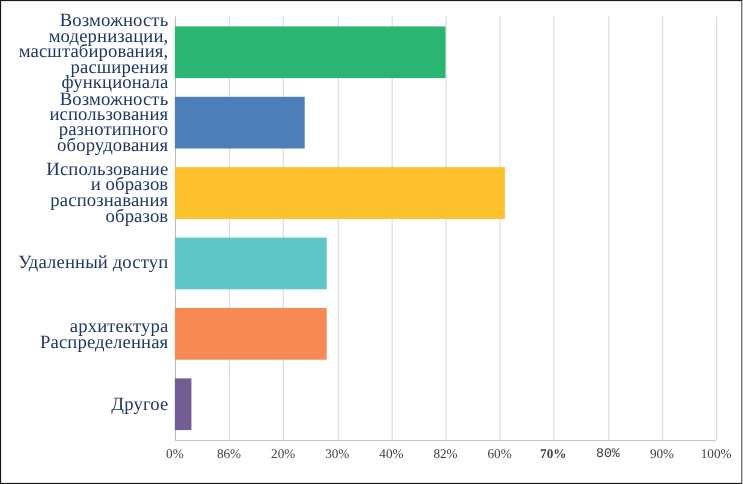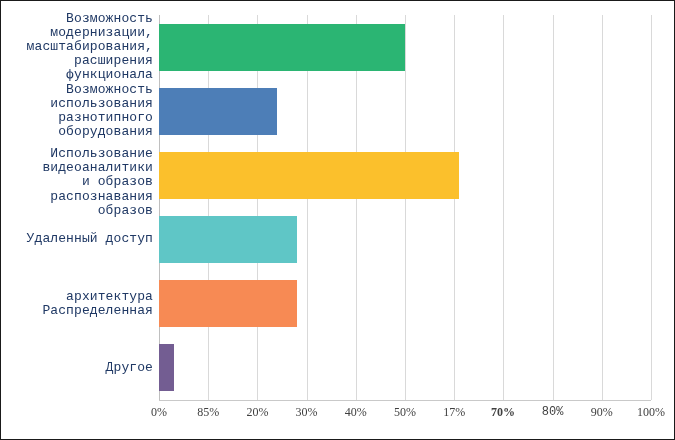--- a/index.html
+++ b/index.html
@@ -58,22 +58,22 @@
     top: 0;
     height: 100%;
   }
   
   .cat-label {
     position: absolute;
     right: 0;
     width: 148px;
     text-align: right;
     color: #1f3864;
-    font-family: Liberation Mono, monospace;
-    font-size: 13px;
+    font-family: Liberation Serif, serif;
+    font-size: 17px;
     line-height: 14.2px;
     letter-spacing: 0.1px;
   }
   #y-labels {
     position: absolute;
     left: 0;
     top: 0;
     width: 152px;
     height: 440px;
   }
@@ -109,21 +109,20 @@
         <div>функционала</div>
       </div>
       <div class="cat-label" style="top: 81.85px;">
         <div>Возможность</div>
         <div>использования</div>
         <div>разнотипного</div>
         <div>оборудования</div>
       </div>
       <div class="cat-label" style="top: 146.017px;">
         <div>Использование</div>
-        <div>видеоаналитики</div>
         <div>и образов</div>
         <div>распознавания образов</div>
       </div>
       <div class="cat-label" style="top: 231.483px;">
         <div>Удаленный доступ</div>
       </div>
       <div class="cat-label" style="top: 288.55px;">
         <div>архитектура</div>
         <div>Распределенная</div>
       </div>
@@ -165,25 +164,25 @@
         <div class="bar-row" style="top: 329.417px; height: 47px;">
           <div class="bar" style="width: 14.76px; background: rgb(115, 93, 146);"></div>
         </div>
       </div>
   </div>
 
   <div id="axis-baseline"></div>
 
   <div id="x-labels">
       <div class="x-tick" style="left: 0px;">0%</div>
-      <div class="x-tick" style="left: 49.2px;">85%</div>
+      <div class="x-tick" style="left: 49.2px;">86%</div>
       <div class="x-tick" style="left: 98.4px;">20%</div>
       <div class="x-tick" style="left: 147.6px;">30%</div>
       <div class="x-tick" style="left: 196.8px;">40%</div>
-      <div class="x-tick" style="left: 246px;">50%</div>
-      <div class="x-tick" style="left: 295.2px;">17%</div>
+      <div class="x-tick" style="left: 246px;">82%</div>
+      <div class="x-tick" style="left: 295.2px;">60%</div>
       <div class="x-tick" style="left: 344px; font-weight: bold;">70%</div>
       <div class="x-tick" style="left: 393.6px; font-family: Liberation Mono, monospace;">80%</div>
       <div class="x-tick" style="left: 442.8px;">90%</div>
       <div class="x-tick" style="left: 492px;">100%</div>
     </div>
 
 </div>
 
 </body></html>

